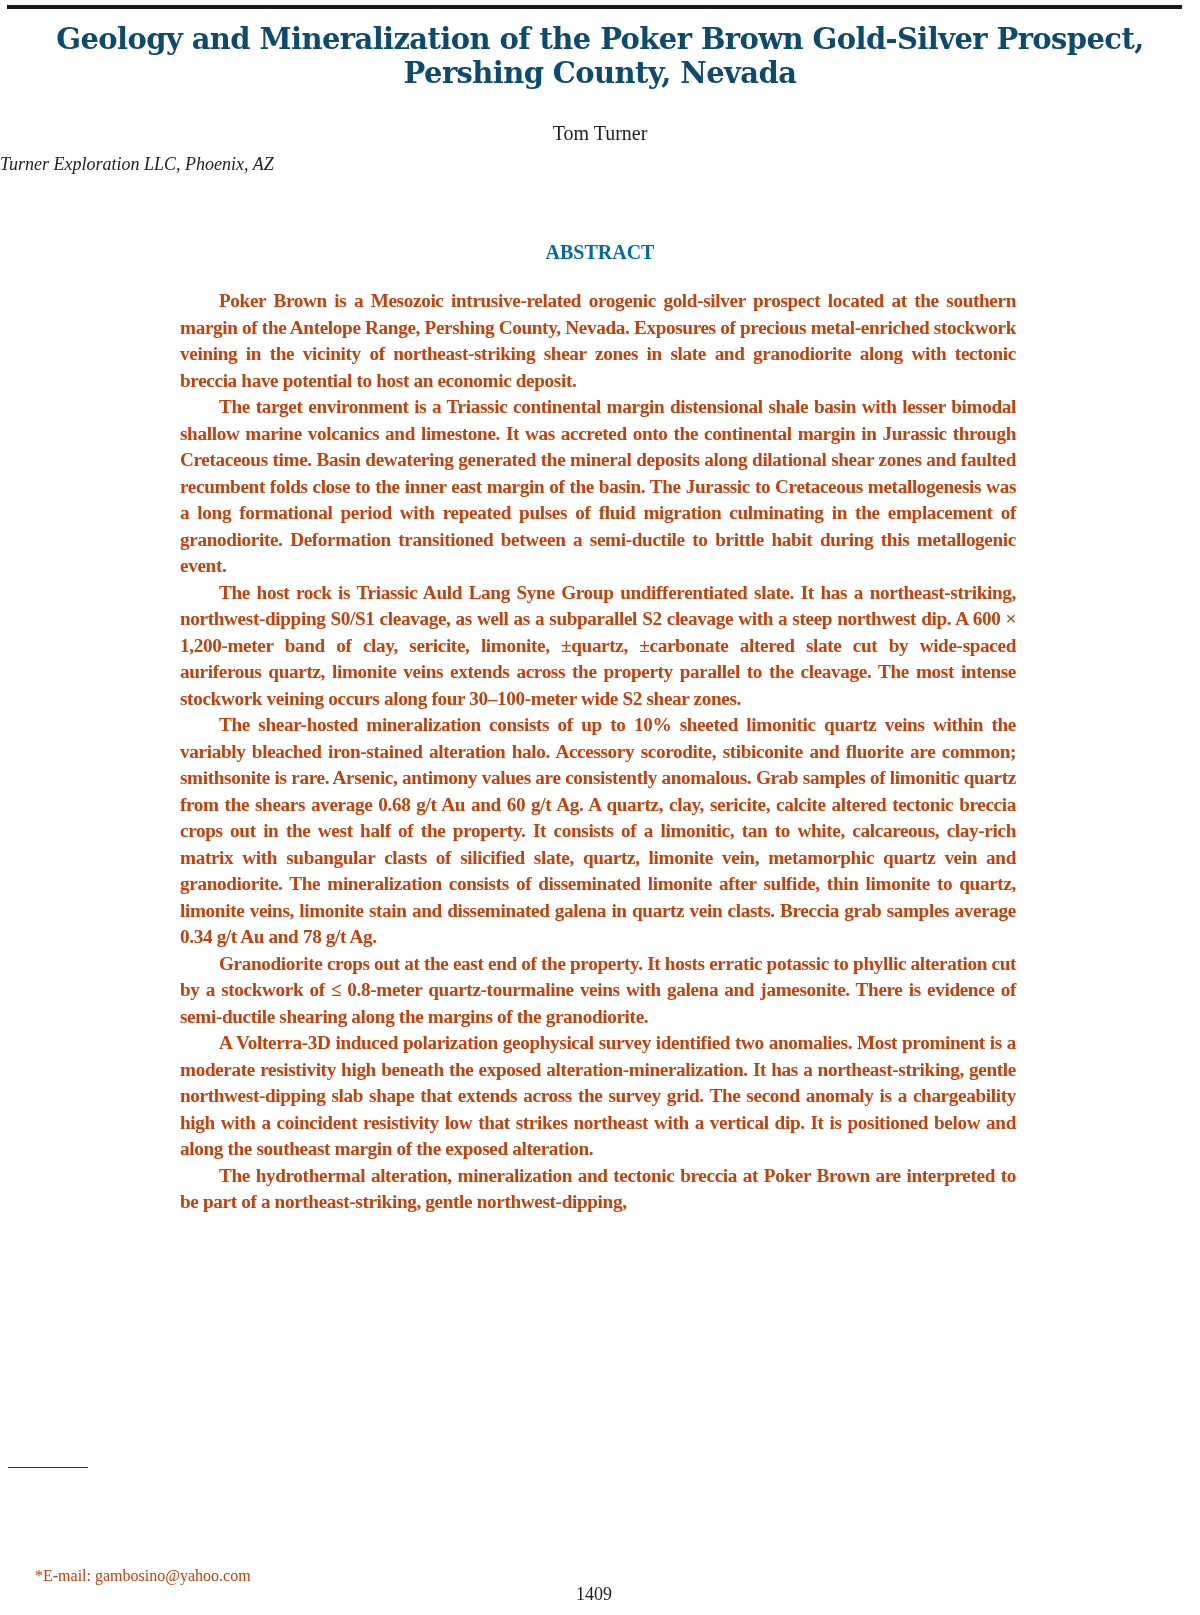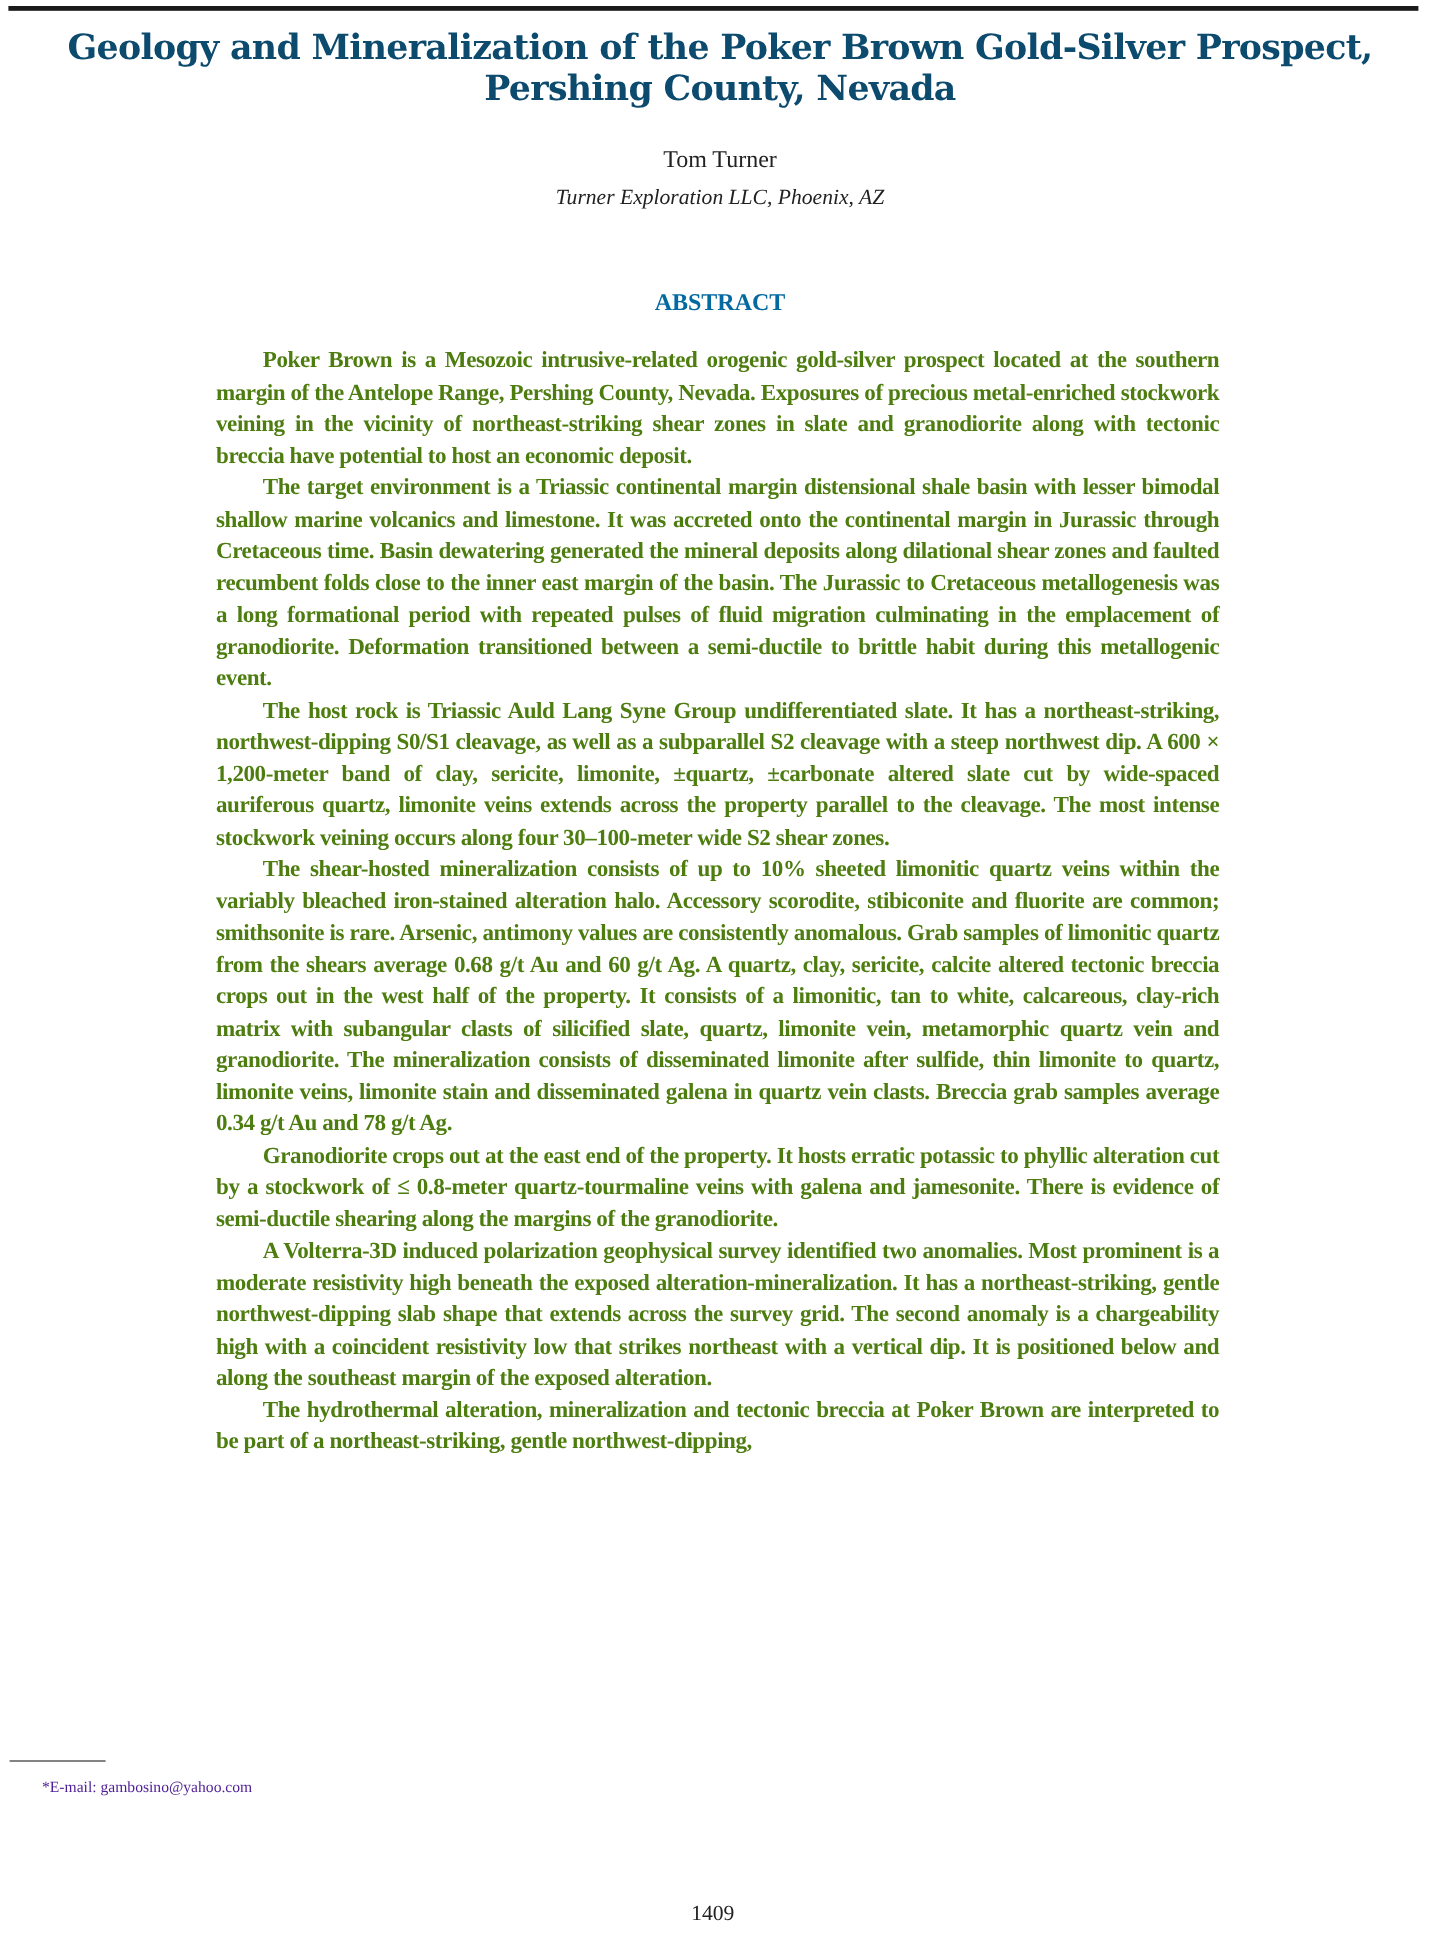--- a/index.html
+++ b/index.html
@@ -8,38 +8,38 @@
   .title {
     position: absolute; left: 0; top: 22px; width: 1200px; text-align: center;
     font-family: "DejaVu Serif", serif; font-weight: bold; font-size: 29px; line-height: 34px;
     letter-spacing: -0.6px; color: #0c4a6e; margin: 0;
   }
   .author {
     position: absolute; left: 0; top: 121px; width: 1200px; text-align: center;
     font-family: "Liberation Serif", serif; font-size: 20px; line-height: 24px; color: #222;
   }
   .affiliation {
-    position: absolute; left: 0; top: 153px; width: 1200px; text-align: center;
+    position: absolute; left: 0; top: 153px; width: 1200px; text-align: left;
     font-family: "Liberation Serif", serif; font-style: italic; font-size: 18px; line-height: 22px; color: #222;
   }
   .abstract-heading {
     position: absolute; left: 0; top: 240px; width: 1200px; text-align: center;
     font-family: "Liberation Serif", serif; font-weight: bold; font-size: 20px; line-height: 24px; color: #0369a1;
     margin: 0;
   }
   .abstract-body {
     position: absolute; left: 180px; top: 288px; width: 836px;
     font-family: "Liberation Serif", serif; font-weight: bold; font-size: 19.2px; line-height: 26.5px;
-    color: #4d7c0f; text-align: justify; letter-spacing: -0.35px;
+    color: #c2410c; text-align: justify; letter-spacing: -0.35px;
   }
   .abstract-body p { margin: 0; text-indent: 39px; }
   .footnote-rule { position: absolute; left: 8px; top: 1467px; width: 80px; height: 1px; background: #333; }
   .footnote {
-    position: absolute; left: 35px; top: 1480px;
-    font-family: "Liberation Serif", serif; font-size: 13px; line-height: 18px; color: #4c1d95;
+    position: absolute; left: 35px; top: 1567px;
+    font-family: "Liberation Serif", serif; font-size: 16px; line-height: 18px; color: #c2410c;
   }
   .page-number {
     position: absolute; left: 0; top: 1583px; width: 1188px; text-align: center;
     font-family: "Liberation Serif", serif; font-size: 18px; line-height: 22px; color: #222;
   }
 </style>
 </head>
 <body>
 
 <div class="top-rule"></div>

